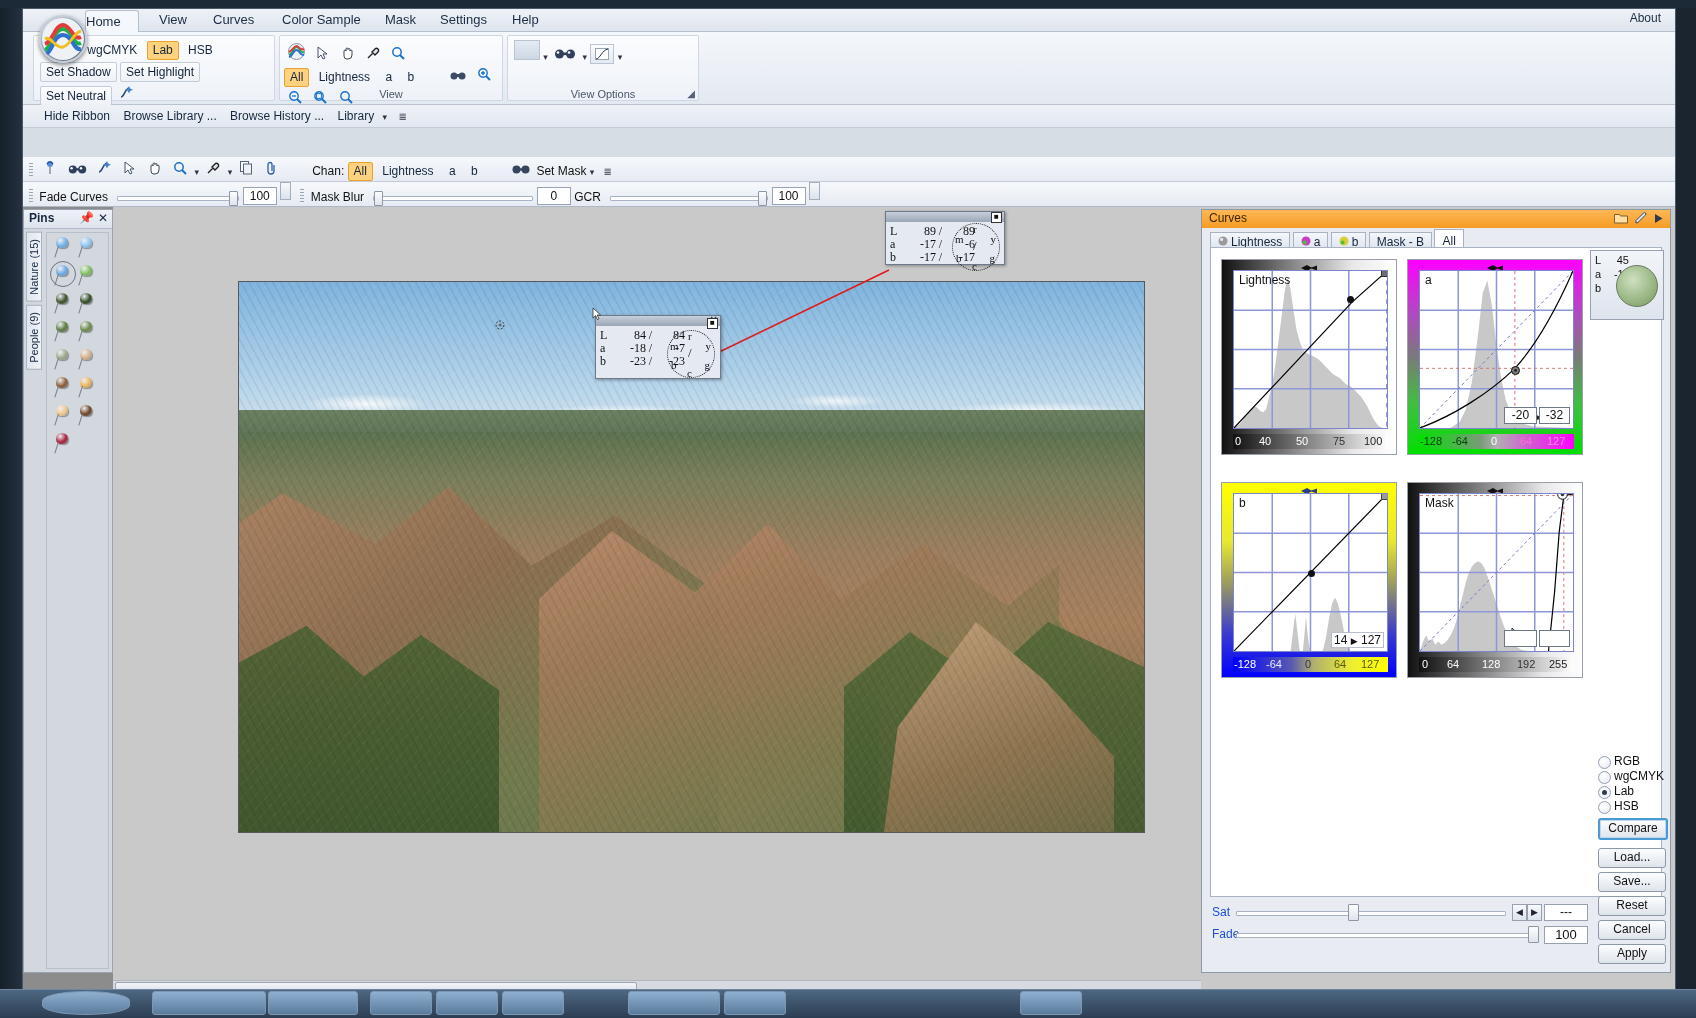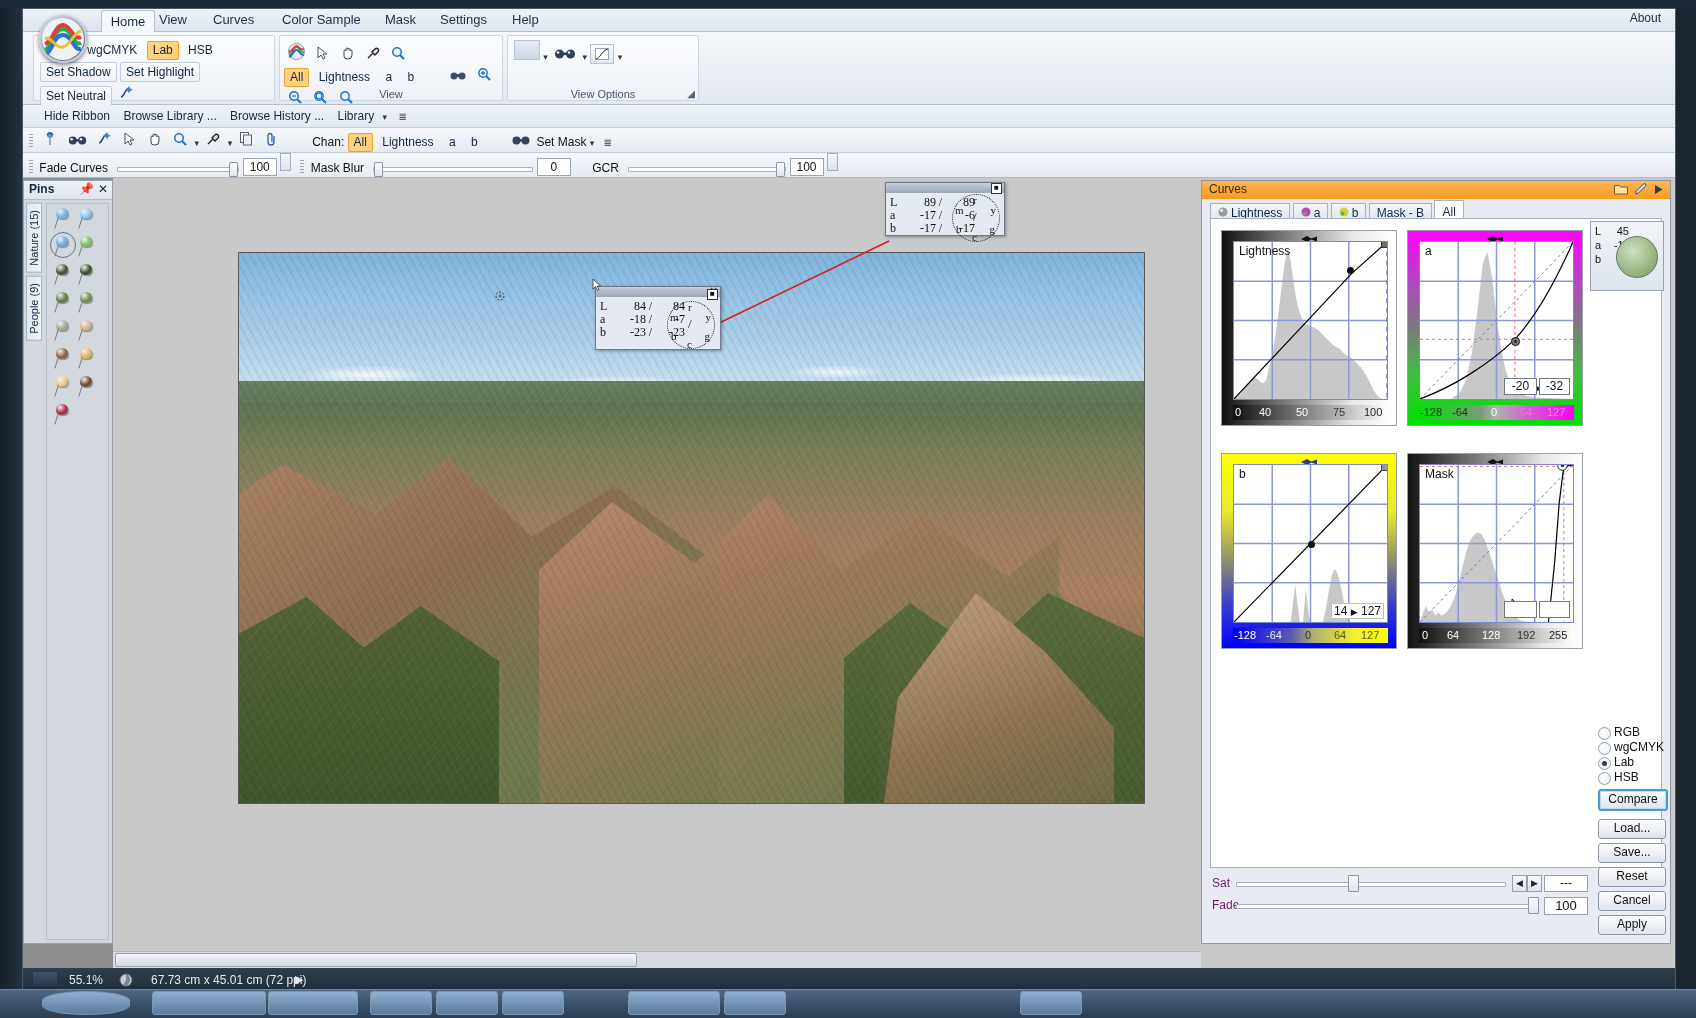--- a/index.html
+++ b/index.html
@@ -44,21 +44,21 @@
      border:1px solid transparent;cursor:default;}
   .sgbtn.sel{background:#ffd27f;border:1px solid #e8a22c;border-radius:2px;}
   .cellbtn{display:inline-block;height:18px;line-height:18px;padding:0 5px;font-size:12px;border:1px solid #c3ccda;
      background:linear-gradient(180deg,#fdfdfe,#eef1f6);border-radius:2px;color:#12233a;cursor:default;}
   .iconbtn{display:inline-flex;align-items:center;justify-content:center;width:20px;height:19px;border:1px solid transparent;cursor:default;}
 
   
   .qstrip{position:relative;height:22px;background:linear-gradient(180deg,#eef2f7,#e2e8f0);border-bottom:1px solid #c4ccd8;}
   .qlink{display:inline-block;line-height:22px;font-size:12px;color:#16283f;padding:0 5px;cursor:default;}
 
-  .tstrip{position:relative;height:24px;background:linear-gradient(180deg,#f6f8fb,#e6ebf3);border-bottom:1px solid #c4ccd8;}
+  .tstrip{position:relative;height:24px;background:linear-gradient(180deg,#f6f8fb,#e6ebf3);border-bottom:1px solid #c4ccd8;margin-top:29px;}
   .tstrip2{position:relative;height:24px;background:linear-gradient(180deg,#f6f8fb,#e6ebf3);border-bottom:1px solid #aeb8c6;}
   .gripper{display:inline-block;width:4px;height:15px;vertical-align:-3px;margin:0 3px 0 6px;
     background:repeating-linear-gradient(180deg,#9aa6b5 0 1px,transparent 1px 3px);}
 
   .slider{position:relative;display:inline-block;height:10px;vertical-align:-1px;}
   .slider .trk{position:absolute;left:0;right:0;top:4px;height:3px;background:#fff;border:1px solid #a9b3c1;border-radius:1px;}
   .slider .thm{position:absolute;top:-1px;width:7px;height:13px;background:linear-gradient(180deg,#fdfdfd,#dfe4eb);
     border:1px solid #8c97a6;border-radius:1px;}
   .numbox{display:inline-block;width:32px;height:16px;line-height:16px;background:#fff;border:1px solid #9aa5b4;
     font-size:12px;text-align:center;color:#111;vertical-align:1px;}
@@ -156,21 +156,21 @@
   .curveline{stroke:#000;stroke-width:1.2;fill:none;}
   .diagline{stroke:#6f79c9;stroke-width:1;stroke-dasharray:3 3;fill:none;}
   .guide{stroke:#d77a74;stroke-width:1;stroke-dasharray:3 3;fill:none;}
   .valbox{position:absolute;background:#fff;border:1px solid #6e7887;font-size:12px;
      height:15px;line-height:15px;text-align:center;color:#111;z-index:6;}
   .marker{position:absolute;z-index:6;}
 
   
   .cbot{position:absolute;left:8px;right:78px;bottom:8px;height:62px;}
   .srow{position:relative;height:22px;}
-  .srow .nm{position:absolute;left:2px;top:3px;font-size:12px;color:#701a75;}
+  .srow .nm{position:absolute;left:2px;top:3px;font-size:12px;color:#1d4ed8;}
   .rightcol{position:absolute;right:6px;bottom:8px;width:66px;}
   .radio{position:relative;height:15px;font-size:12px;color:#111;padding-left:16px;line-height:15px;cursor:default;}
   .radio .dot{position:absolute;left:0;top:2px;width:11px;height:11px;border-radius:50%;
      background:radial-gradient(circle at 40% 35%,#fff,#e6eaf0);border:1px solid #93a0b2;}
   .radio.on .dot::after{content:'';position:absolute;left:3px;top:3px;width:5px;height:5px;border-radius:50%;background:#2e3d52;}
   .btn{display:block;width:100%;height:18px;line-height:16px;margin-top:4px;font-size:12px;text-align:center;color:#111;
     background:linear-gradient(180deg,#fcfdfe,#dfe4ec);border:1px solid #8c97a7;border-radius:3px;cursor:default;
     font-family:"Liberation Sans",sans-serif;}
   .btn.focus{border:2px solid #4a9ad4;box-shadow:0 0 0 1px #bcd9ef inset;}
 
@@ -206,21 +206,21 @@
       <svg width="44" height="44" viewBox="0 0 44 44">
         <circle cx="22" cy="22" r="21" fill="#eef1f5"></circle>
         <path d="M4 33 C12 30 12 12 22 12 C32 12 32 30 40 26" stroke="#19b34a" stroke-width="4" fill="none"></path>
         <path d="M4 27 C12 24 14 8 22 8 C30 8 32 24 40 20" stroke="#e23b3b" stroke-width="4" fill="none"></path>
         <path d="M4 38 C12 35 12 18 22 18 C32 18 32 34 40 32" stroke="#2f6fd0" stroke-width="4" fill="none"></path>
         <path d="M4 22 C10 18 14 32 22 30 C30 28 32 16 40 14" stroke="#f0c020" stroke-width="3" fill="none"></path>
       </svg>
     </div>
 
     <div class="ribbon-tabs">
-      <div class="rtab active" style="left:78px;width:52px;padding:0;text-align:center">Home</div>
+      <div class="rtab active" style="left:62px;width:52px;padding:0;">Home</div>
       <div class="rtab" style="left:122px">View</div>
       <div class="rtab" style="left:176px">Curves</div>
       <div class="rtab" style="left:245px">Color Sample</div>
       <div class="rtab" style="left:348px">Mask</div>
       <div class="rtab" style="left:403px">Settings</div>
       <div class="rtab" style="left:475px">Help</div>
       <div class="about">About</div>
     </div>
 
     <div class="ribbon">
@@ -441,21 +441,21 @@
       </span>
       <span class="numbox">100</span>
       <span class="spin"></span>
       <span class="gripper"></span>
       <span style="font-size:12px;color:#111">Mask Blur</span>
       <span class="slider" style="width:160px;margin-left:6px">
         <span class="trk"></span>
         <span class="thm" style="left:1px"></span>
       </span>
       <span class="numbox">0</span>
-      <span style="margin-left:18px;font-size:12px;color:#111">GCR</span>
+      <span style="font-size:12px;color:#111">GCR</span>
       <span class="slider" style="width:158px;margin-left:6px">
         <span class="trk"></span>
         <span class="thm" style="left:148px"></span>
       </span>
       <span class="numbox">100</span>
       <span class="spin"></span>
     </div>
 
     <div class="work">
 

